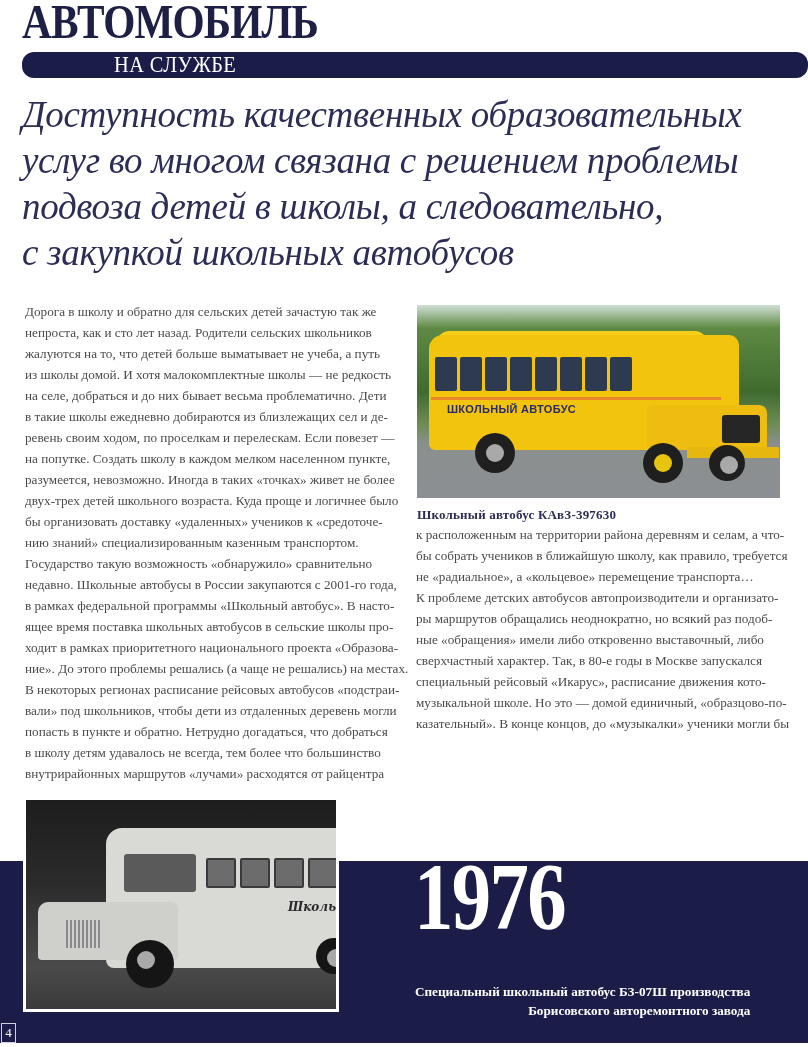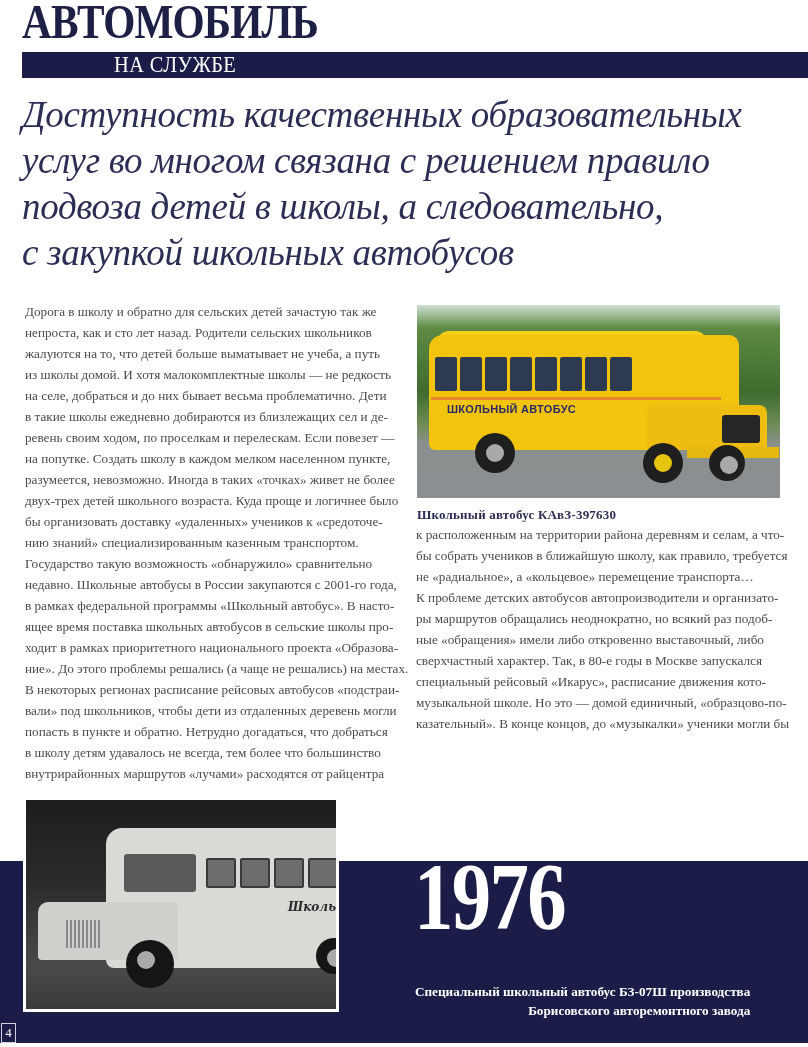--- a/index.html
+++ b/index.html
@@ -10,20 +10,21 @@
   .masthead-title {
     position: absolute; left: 22px; top: -4px;
     font-family: "Liberation Serif", "DejaVu Serif", serif;
     font-weight: bold; font-size: 48px; letter-spacing: -1px;
     color: #1e1f45; transform: scaleX(0.86); transform-origin: left top;
     line-height: 52px;
   }
   .masthead-band {
     position: absolute; left: 22px; top: 52px; width: 786px; height: 26px;
     background: #1c1c48;
+    border-radius: 12px;
   }
   .masthead-sub {
     position: absolute; left: 92px; top: -2px;
     font-family: "Liberation Serif", serif; font-size: 24px; color: #ffffff;
     transform: scaleX(0.85); transform-origin: left top; letter-spacing: 0.5px;
     line-height: 28px;
   }
 
   
   .headline {
@@ -134,21 +135,21 @@
 </head>
 <body>
 
 <div class="masthead-title">АВТОМОБИЛЬ</div>
 <div class="masthead-band">
   <div class="masthead-sub">НА СЛУЖБЕ</div>
 </div>
 
 <div class="headline">
   <div>Доступность качественных образовательных</div>
-  <div>услуг во многом связана с решением правило</div>
+  <div>услуг во многом связана с решением проблемы</div>
   <div>подвоза детей в школы, а следовательно,</div>
   <div>с закупкой школьных автобусов</div>
 </div>
 
 <div class="col col-left">
   <div>Дорога в школу и обратно для сельских детей зачастую так же</div>
   <div>непроста, как и сто лет назад. Родители сельских школьников</div>
   <div>жалуются на то, что детей больше выматывает не учеба, а путь</div>
   <div>из школы домой. И хотя малокомплектные школы — не редкость</div>
   <div>на селе, добраться и до них бывает весьма проблематично. Дети</div>

